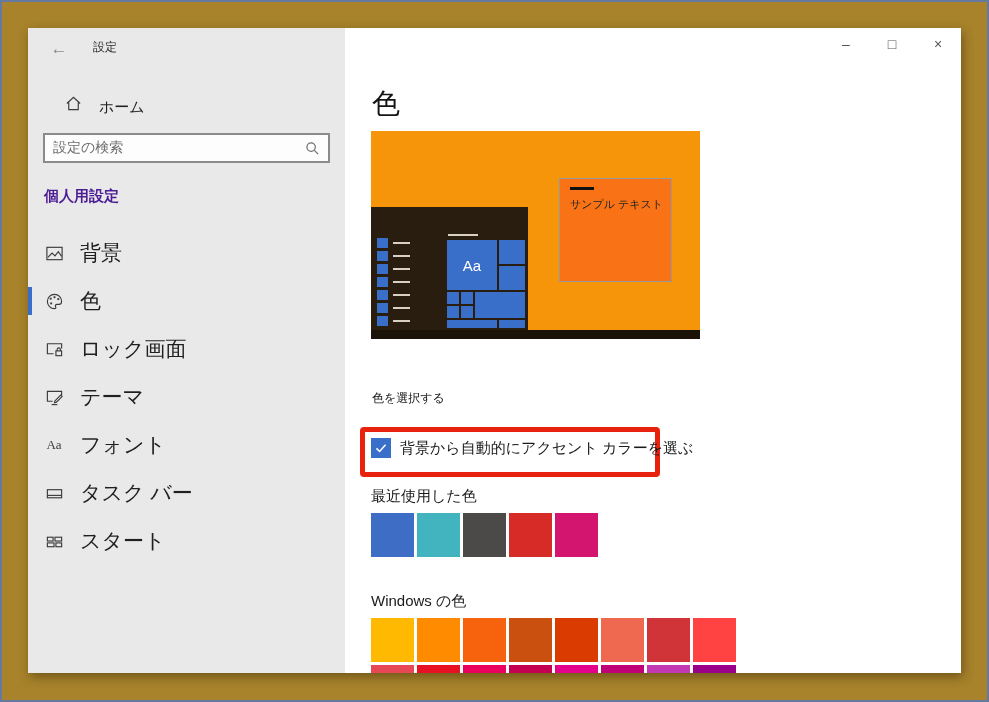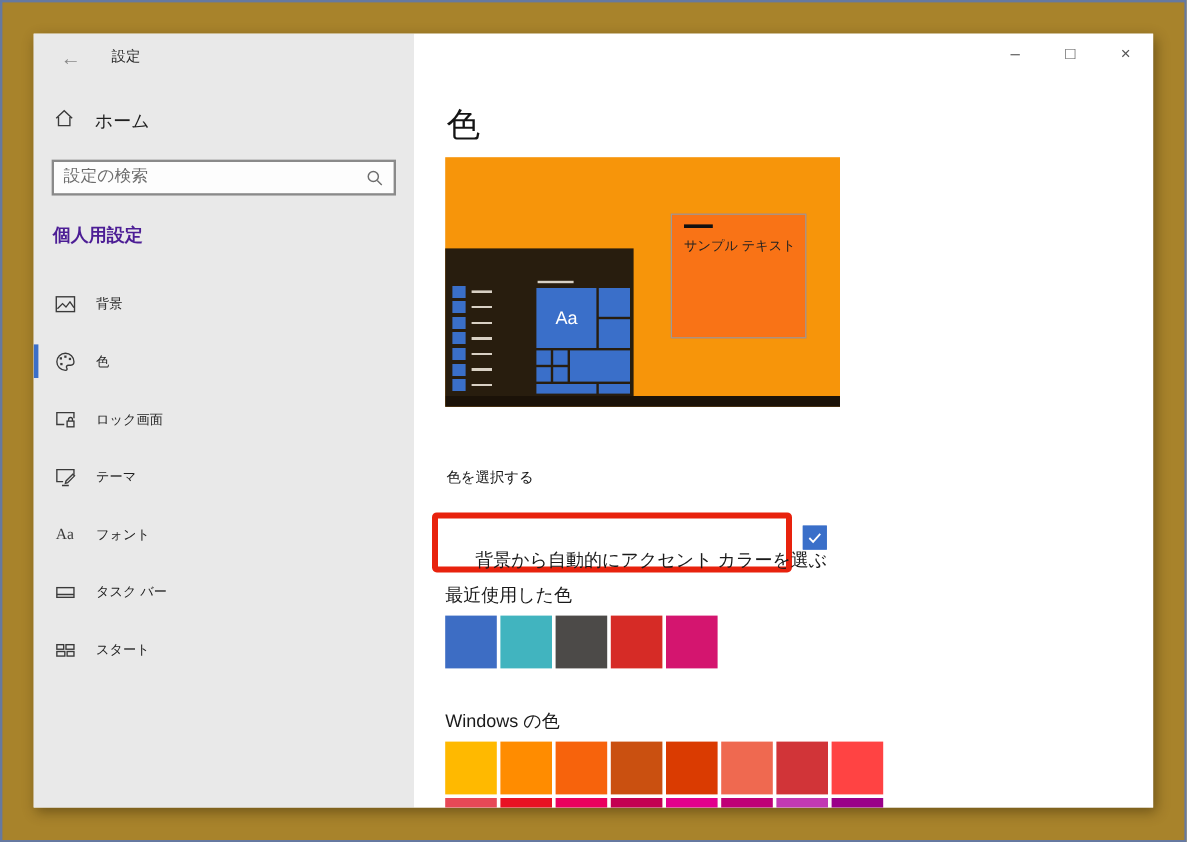--- a/index.html
+++ b/index.html
@@ -10,39 +10,39 @@
             background:#ffffff; overflow:hidden;
             box-shadow:2px 4px 10px rgba(45,32,5,.45); }
   
   .sidebar { position:absolute; left:0; top:0; width:317px; height:100%;
              background:#e9e9e9; }
   .back-btn { position:absolute; left:10px; top:6px; width:42px; height:30px;
               display:flex; align-items:center; justify-content:center;
               font-size:17px; color:#8a8a8a; cursor:pointer; }
   .win-title { position:absolute; left:65px; top:11px; font-size:12px; color:#2b2b2b; }
   .home-row { position:absolute; left:0; top:57px; width:100%; height:32px;
-              display:flex; align-items:center; }
+              display:flex; align-items:flex-end;padding-left:20px; }
   .home-row .nav-ico { margin-left:16px; }
   .home-row .lbl { margin-left:16px; font-size:15px; color:#1f1f1f; }
   .search-box { position:absolute; left:15px; top:105px; width:287px; height:30px;
                 border:2px solid #8a8a8a; background:#fdfdfd;
                 display:flex; align-items:center; }
   .search-box input { flex:1; border:none; outline:none; background:transparent;
                       font-size:14px; color:#404040; padding:0 6px 0 8px;
                       font-family:Liberation Serif, serif; }
   .search-box input::placeholder { color:#6d6d6d; opacity:1; }
   .search-ico { margin-right:8px; display:flex; }
   .section-title { position:absolute; left:16px; top:159px; font-size:15px;
                    font-weight:bold; color:#4c1d95; }
   .nav-list { position:absolute; left:0; top:207px; width:100%;
               display:flex; flex-direction:column; gap:12px; }
   .nav-item { position:relative; height:36px; display:flex; align-items:center;
               cursor:pointer; }
   .nav-item .nav-ico { margin-left:16px; width:20px; display:flex; justify-content:center; }
-  .nav-item .lbl { margin-left:16px; font-size:11px; color:#1f1f1f; }
+  .nav-item .lbl { margin-left:16px; font-size:21px; color:#1f1f1f; }
   .nav-item.selected::before { content:""; position:absolute; left:0; top:4px;
               bottom:4px; width:4px; background:#3A6FC9; }
   .nav-ico svg { stroke:#3a3a3a; fill:none; stroke-width:1.2; }
   .font-ico { font-size:13px; color:#3a3a3a; font-family:"Liberation Serif",serif; }
   
   .main { position:absolute; left:317px; top:0; right:0; bottom:0; background:#fff; }
   .controls { position:absolute; top:0; right:0; display:flex; }
   .ctl { width:46px; height:32px; display:flex; align-items:center;
          justify-content:center; font-size:14px; color:#555; cursor:pointer; }
   .page-title { position:absolute; left:27px; top:57px; font-size:28px;
@@ -71,22 +71,22 @@
   .tile-b2 { left:128px; top:113px; width:26px; height:8px; }
   .pv-card { left:188px; top:47px; width:113px; height:104px; background:#f97316;
              border:1px solid #9a9a9a; }
   .pv-card-bar { left:10px; top:8px; width:24px; height:3px; background:#111; }
   .pv-card-text { left:10px; top:18px; font-size:11px; color:#222; white-space:nowrap; }
   
   .choose-heading { position:absolute; left:27px; top:362px; font-size:12px;
                     font-weight:400; color:#141414; }
   .highlight-box { position:absolute; left:15px; top:399px; width:300px; height:50px;
                    border:5px solid #E8220D; border-radius:4px; }
-  .checkbox-row { position:absolute; left:42px; top:410px; display:flex;
-                  align-items:flex-end; cursor:pointer;flex-direction:column; }
+  .checkbox-row { position:absolute; left:26px; top:410px; display:flex;
+                  align-items:flex-end; cursor:pointer; }
   .checkbox { width:20px; height:20px; background:#3A6FC9; border:1px solid #3A6FC9;
               display:flex; align-items:center; justify-content:center; }
   .checkbox-label { margin-left:9px; font-size:15px; color:#1a1a1a; white-space:nowrap; }
   .swatch-heading { position:absolute; left:26px; font-size:15px; color:#1a1a1a; }
   .recent-heading { top:459px; }
   .windows-heading { top:564px; }
   .swatch-row { position:absolute; left:26px; display:flex; flex-wrap:wrap;
                 gap:3px; width:366px; }
   .recent-row { top:485px; }
   .windows-row { top:590px; }

